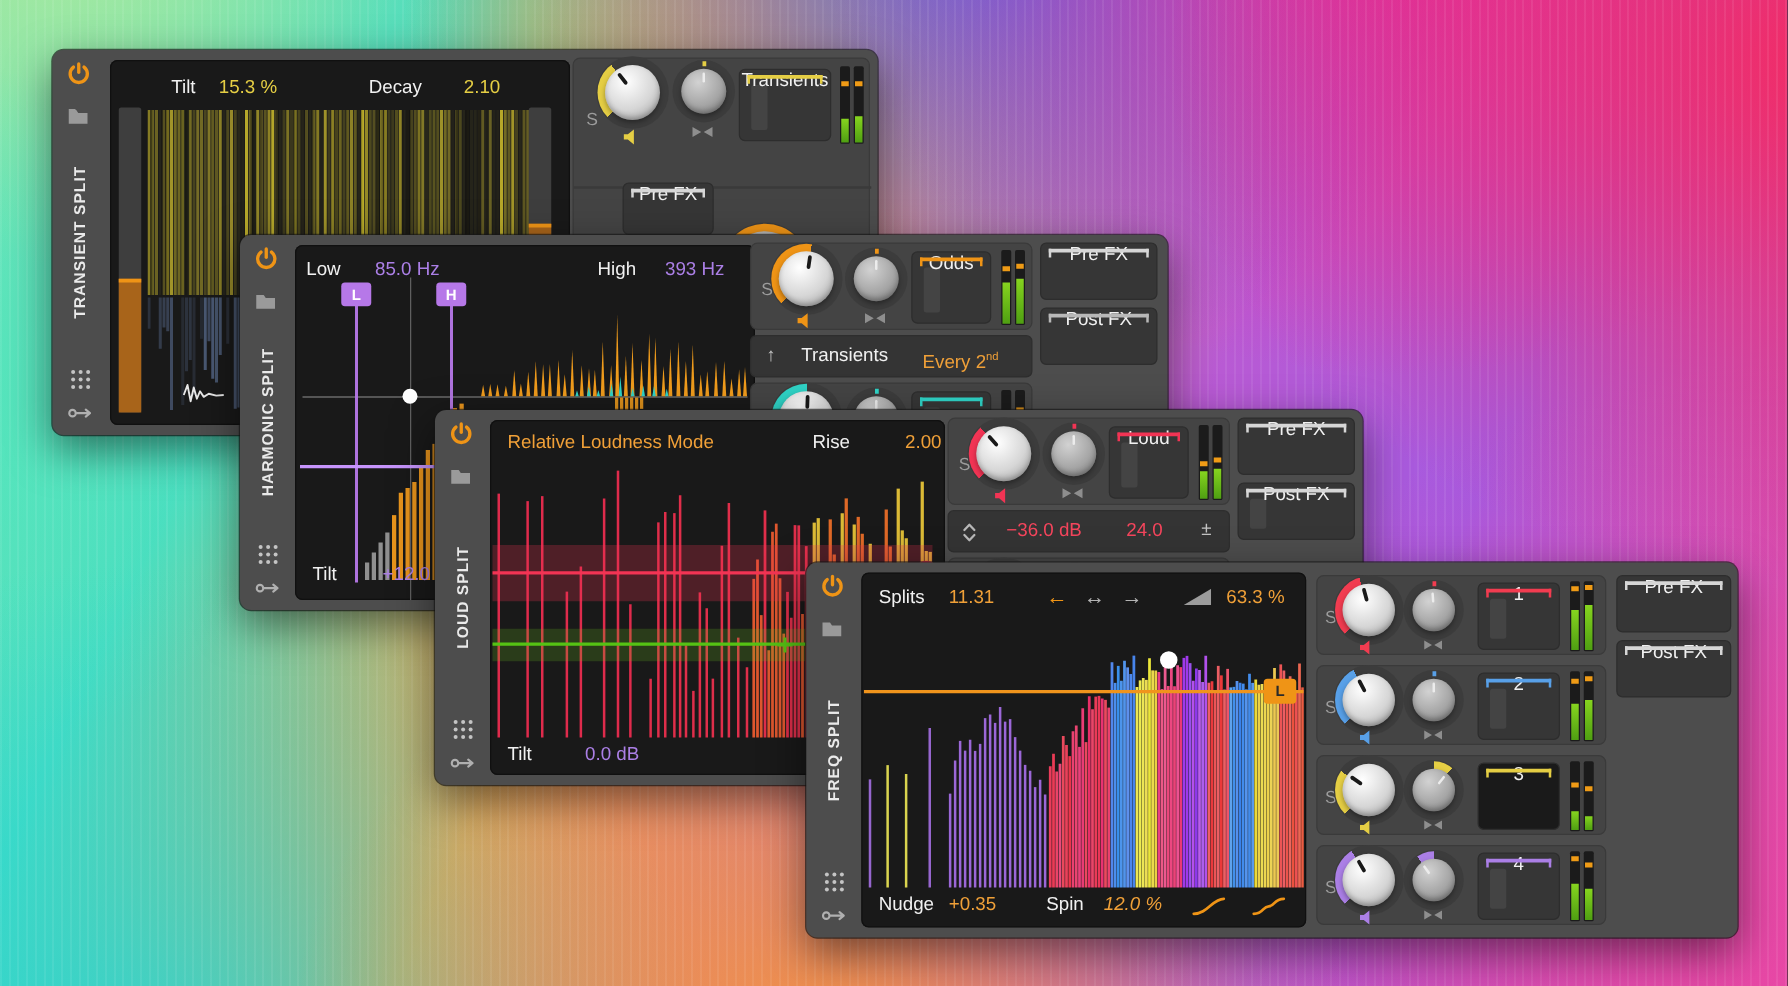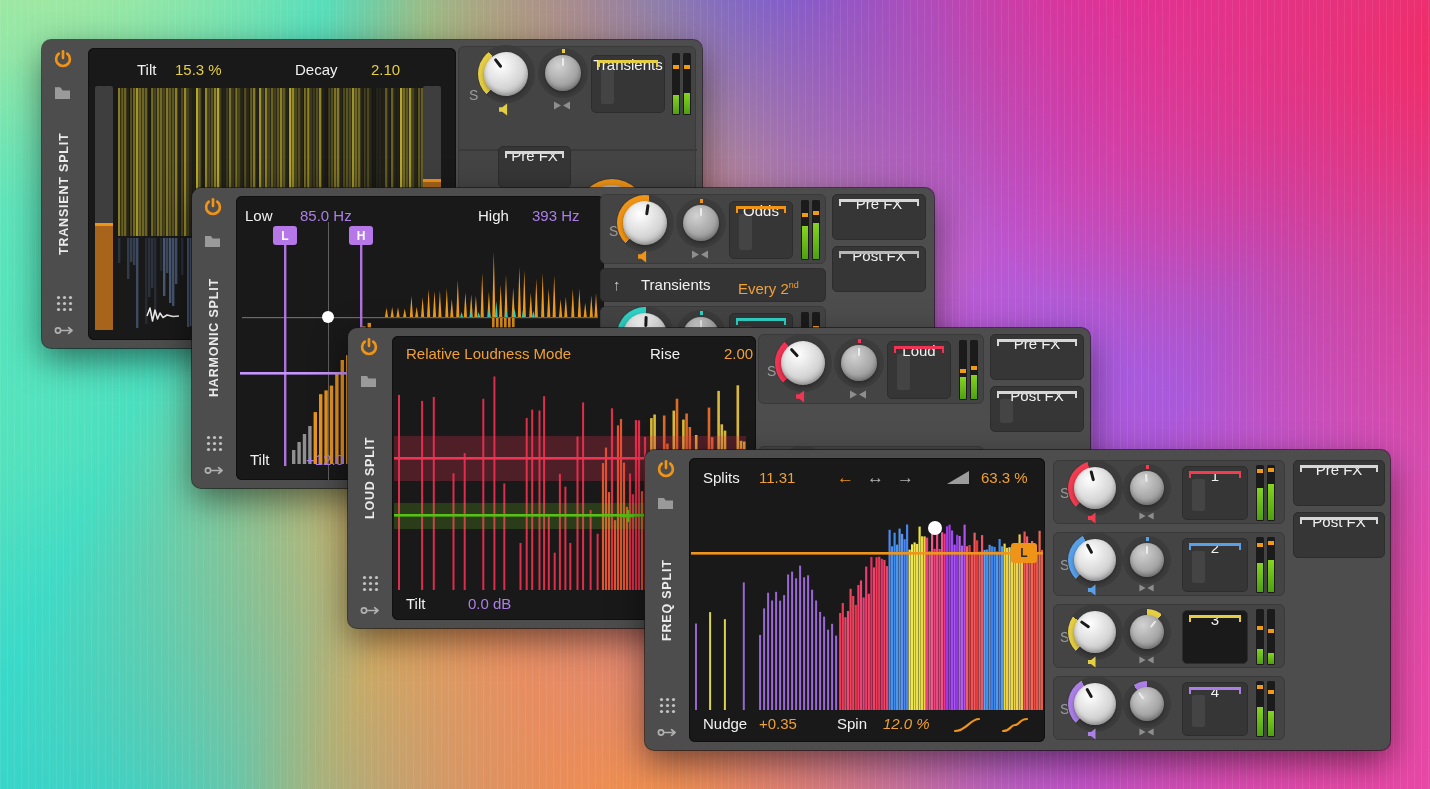--- a/index.html
+++ b/index.html
@@ -727,20 +727,30 @@
             <b></b>
             <s></s>
           </i>
           <i style="--g:40%;--ot:44%;">
             <b></b>
             <s></s>
           </i>
       </span>
     </div>
 
+    <div class="rowbox" style="left:410px;top:80px;width:226px;height:34px;">
+      <div class="sico" style="left:10px;top:7px;">
+        <svg width="13" height="20" viewBox="0 0 13 20">
+            <path d="M2.5 8L6.5 3.8 10.5 8M2.5 12l4 4.2 4-4.2" fill="none" stroke="#b8b8b8" stroke-width="1.8" stroke-linecap="round" stroke-linejoin="round"></path>
+          </svg>
+      </div>
+      <span class="t re" style="left:46px;top:6px;">−36.0 dB</span>
+      <span class="t re" style="left:142px;top:6px;">24.0</span>
+      <span class="t lg" style="left:202px;top:5px;">±</span>
+    </div>
 
     <div class="box" style="left:410px;top:118px;width:226px;height:70px;">
       <div class="knob" style="left:22px;top:6px;--size:44px;">
         <i class="well"></i>
           <i class="arc" style="--a0:225deg;--c:#f25878;--sw:30%;"></i>
           <i class="body"></i>
           <i class="ptr" style="--pa:-20deg;"></i>
       </div>
       <div class="knob pan" style="left:82px;top:10px;--size:36px;">
         <i class="well"></i>

